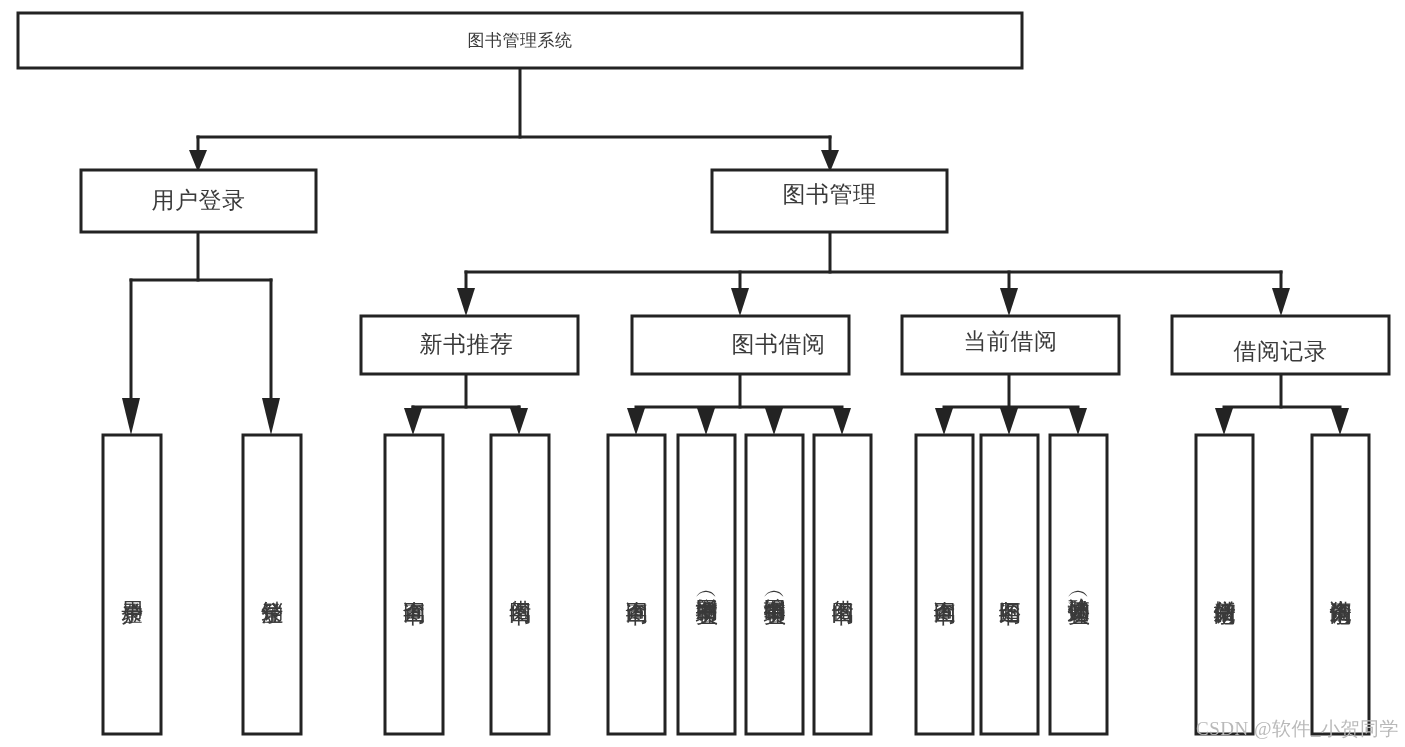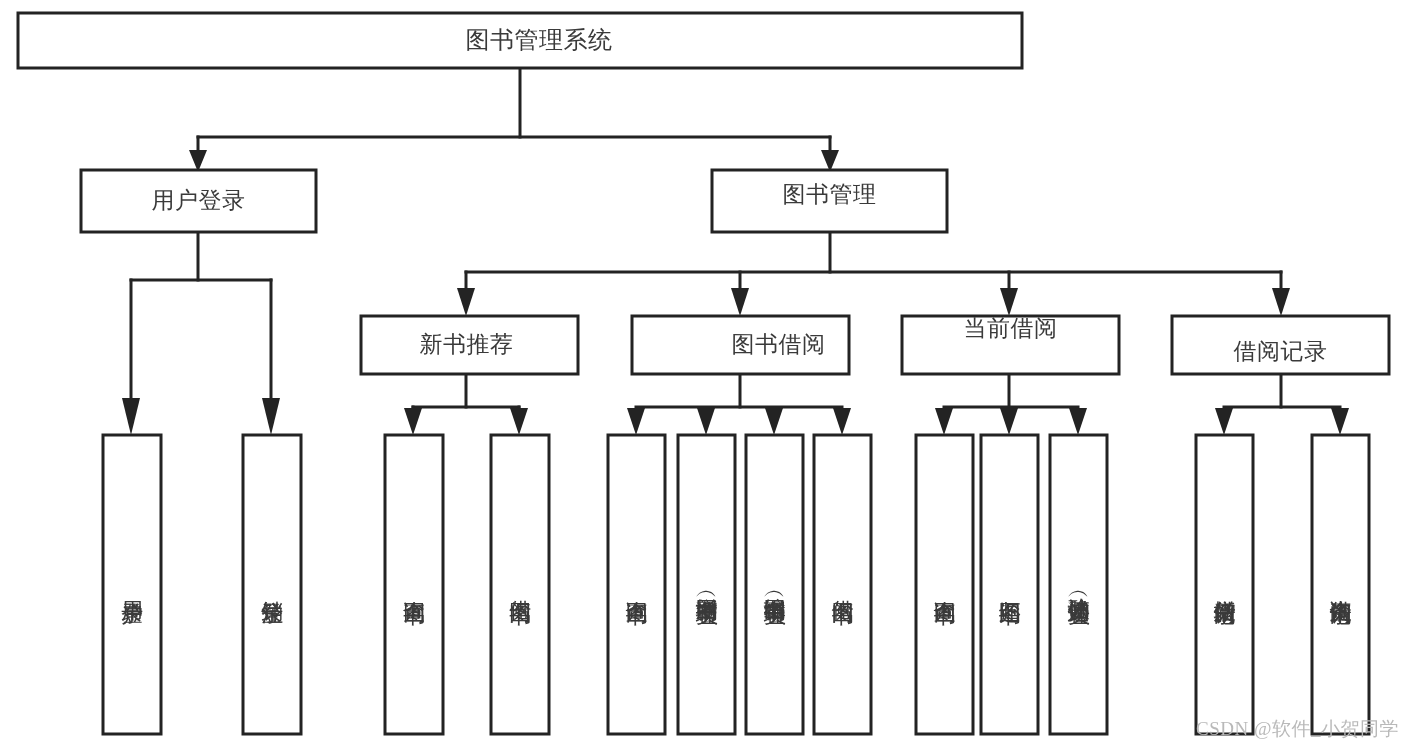--- a/index.html
+++ b/index.html
@@ -165,28 +165,28 @@
 
       <rect class="node-box" x="916" y="435" width="57" height="299"></rect>
       <rect class="node-box" x="981" y="435" width="57" height="299"></rect>
       <rect class="node-box" x="1050" y="435" width="57" height="299"></rect>
 
       <rect class="node-box" x="1196" y="435" width="57" height="299"></rect>
       <rect class="node-box" x="1312" y="435" width="57" height="299"></rect>
     </g>
   </svg>
 
-  <div class="node-label-h" style="left:18px;  top:13px;  width:1004px; height:55px;  font-size:24px;padding-left:19px;">图书管理系统</div>
+  <div class="node-label-h" style="left:18px;  top:13px;  width:1004px; height:55px;  font-size:17px;">图书管理系统</div>
 
   <div class="node-label-h" style="left:81px;  top:170px; width:235px; height:62px;">用户登录</div>
   <div class="node-label-h" style="left:712px; top:170px; width:235px; height:50px;">图书管理</div>
 
   <div class="node-label-h" style="left:340px; top:316px; width:253px; height:58px;">新书推荐</div>
   <div class="node-label-h" style="left:632px; top:316px; width:217px; height:58px;padding-left:38px;">图书借阅</div>
-  <div class="node-label-h" style="left:902px; top:308px; width:217px; height:41px;">当前借阅</div>
+  <div class="node-label-h" style="left:902px; top:321px; width:217px; height:41px;">当前借阅</div>
   <div class="node-label-h" style="left:1172px; top:316px; width:217px; height:72px;">借阅记录</div>
 
   <div class="node-label-v" style="left:103px; top:435px; width:58px; height:299px;">用户登录</div>
   <div class="node-label-v" style="left:243px; top:435px; width:58px; height:299px;">注销登录</div>
 
   <div class="node-label-v" style="left:385px; top:435px; width:58px; height:299px;">查询图书</div>
   <div class="node-label-v" style="left:491px; top:435px; width:58px; height:299px;">借阅图书</div>
 
   <div class="node-label-v" style="left:608px; top:435px; width:57px; height:299px;">查询图书</div>
   <div class="node-label-v" style="left:678px; top:435px; width:57px; height:299px;">新增图书（管理员）</div>

